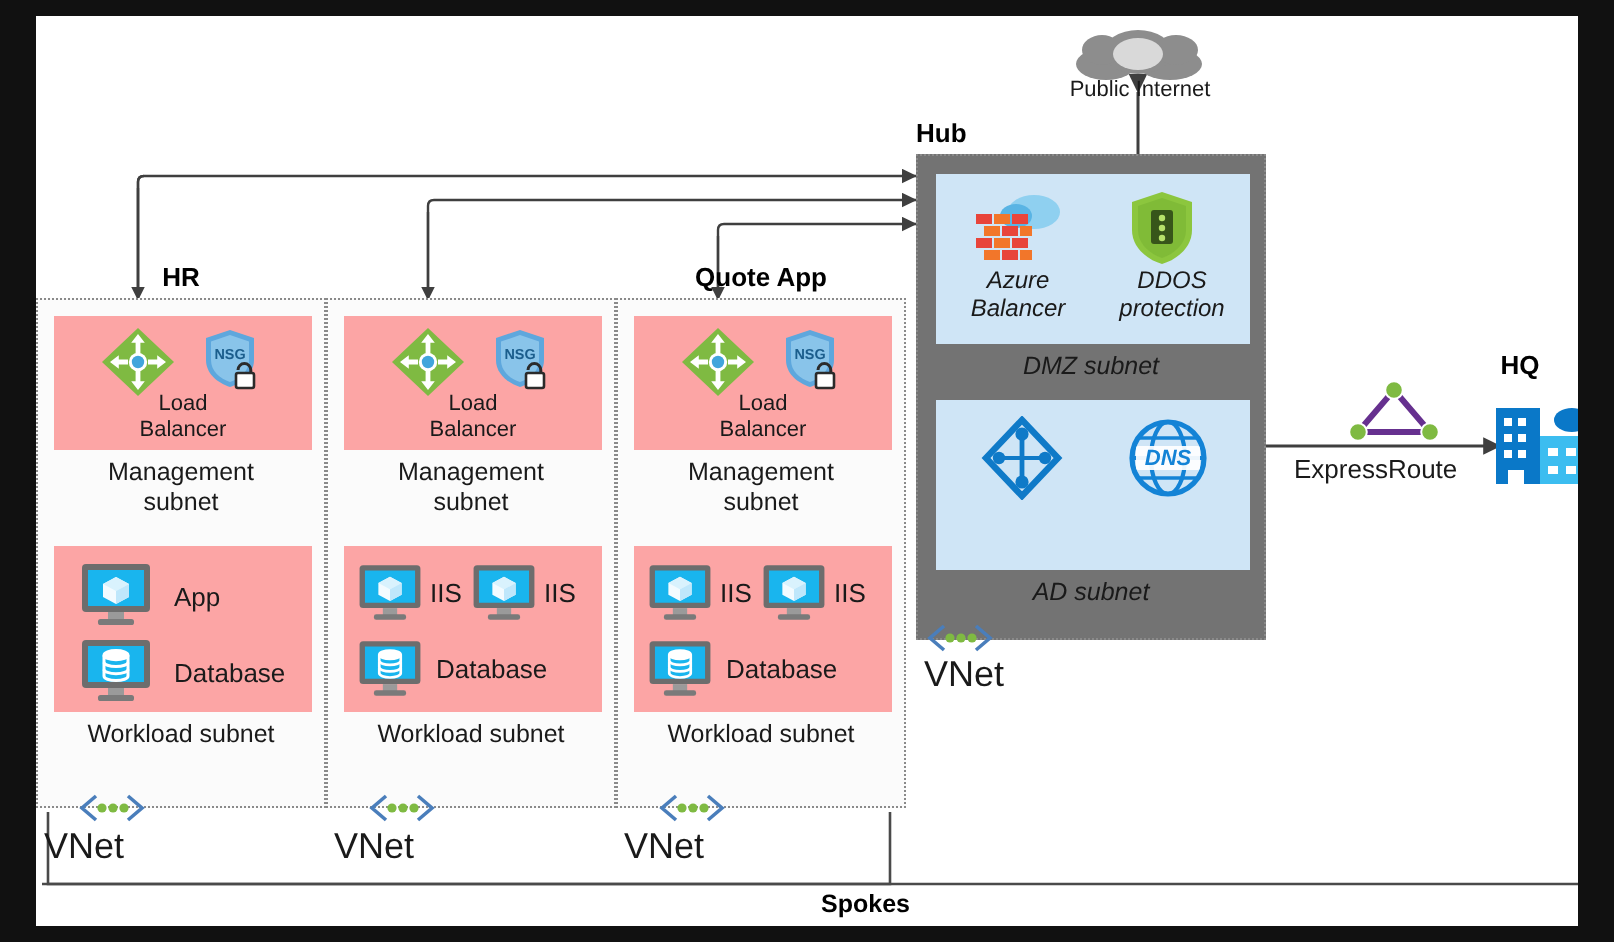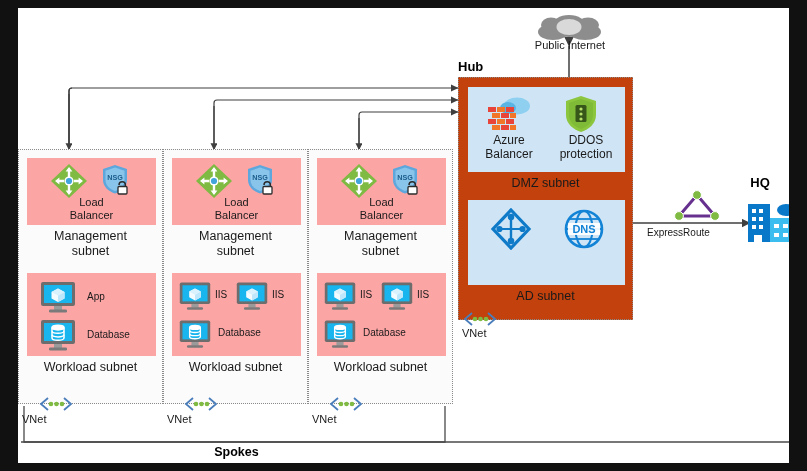--- a/index.html
+++ b/index.html
@@ -27,33 +27,33 @@
     border:1.4px dotted #8a8a8a;background:#fbfbfb;
   }
   .subnet-block{
     position:absolute;box-sizing:border-box;background:#fca5a5;
   }
   .subnet-cap{position:absolute;width:100%;text-align:center;}
 
   
   .vnet-hub{
     position:absolute;box-sizing:border-box;
-    border:1.4px dotted #8a8a8a;background:#c2410c;
+    border:1.4px dotted #8a8a8a;background:#737373;font-style:italic;
   }
   .subnet-blue{position:absolute;box-sizing:border-box;background:#cfe5f6;}
 
-  .vnet-tag{position:absolute;font-size:11px;color:#1a1a1a;}
+  .vnet-tag{position:absolute;font-size:18px;color:#1a1a1a;}
 
   .icon{position:absolute;}
 
   .spokes-label{
     position:absolute;width:100%;text-align:center;
     font-size:12.5px;font-weight:bold;color:#000;
   }
-  .inline-cap{position:absolute;font-size:10px;color:#1a1a1a;}
+  .inline-cap{position:absolute;font-size:13px;color:#1a1a1a;}
 </style>
 </head>
 <body>
 
 <div id="canvas">
   <div id="paper">
 
     <svg class="layer" viewBox="0 0 771 455">
       <defs>
         <marker id="arw" markerWidth="7" markerHeight="7" refX="6" refY="3.1" orient="auto">
@@ -181,20 +181,21 @@
       <svg viewBox="0 0 36 16" width="36" height="16">
         <path d="M10,2 L3,8 L10,14" fill="none" stroke="#4a7ebb" stroke-width="1.8"></path>
         <path d="M26,2 L33,8 L26,14" fill="none" stroke="#4a7ebb" stroke-width="1.8"></path>
         <circle cx="13" cy="8" r="2.3" fill="#7fba42"></circle>
         <circle cx="18.5" cy="8" r="2.3" fill="#7fba42"></circle>
         <circle cx="24" cy="8" r="2.3" fill="#7fba42"></circle>
       </svg>
     </div>
     <div class="vnet-tag" style="left:444px;top:319px;">VNet</div>
 
+    <div class="ttl abs" style="left:0px;top:124px;width:145px;">HR</div>
     <div class="vnet-spoke" style="left:0px;top:141px;width:145px;height:255px;">
 
       <div class="subnet-block" style="left:8px;top:8px;width:129px;height:67px;">
         <div class="icon" style="left:22px;top:5px;width:40px;height:36px;">
           <svg viewBox="0 0 40 36" width="40" height="36">
             <path d="M20,1 L38,18 L20,35 L2,18 Z" fill="#7fba42"></path>
             <path d="M20,6 L20,14 M20,22 L20,30 M8,18 L15,18 M25,18 L32,18" stroke="#ffffff" stroke-width="2.4"></path>
             <path d="M20,4 l3.4,4.4 h-6.8 z M20,32 l3.4,-4.4 h-6.8 z
                      M6,18 l4.4,-3.4 v6.8 z M34,18 l-4.4,-3.4 v6.8 z" fill="#ffffff"></path>
             <circle cx="20" cy="18" r="4.6" fill="#ffffff"></circle>
@@ -344,20 +345,21 @@
       <svg viewBox="0 0 36 16" width="36" height="16">
         <path d="M10,2 L3,8 L10,14" fill="none" stroke="#4a7ebb" stroke-width="1.8"></path>
         <path d="M26,2 L33,8 L26,14" fill="none" stroke="#4a7ebb" stroke-width="1.8"></path>
         <circle cx="13" cy="8" r="2.3" fill="#7fba42"></circle>
         <circle cx="18.5" cy="8" r="2.3" fill="#7fba42"></circle>
         <circle cx="24" cy="8" r="2.3" fill="#7fba42"></circle>
       </svg>
     </div>
     <div class="vnet-tag" style="left:149px;top:405px;">VNet</div>
 
+    <div class="ttl abs" style="left:290px;top:124px;width:145px;">Quote App</div>
     <div class="vnet-spoke" style="left:290px;top:141px;width:145px;height:255px;">
 
       <div class="subnet-block" style="left:8px;top:8px;width:129px;height:67px;">
         <div class="icon" style="left:22px;top:5px;width:40px;height:36px;">
           <svg viewBox="0 0 40 36" width="40" height="36">
             <path d="M20,1 L38,18 L20,35 L2,18 Z" fill="#7fba42"></path>
             <path d="M20,6 L20,14 M20,22 L20,30 M8,18 L15,18 M25,18 L32,18" stroke="#ffffff" stroke-width="2.4"></path>
             <path d="M20,4 l3.4,4.4 h-6.8 z M20,32 l3.4,-4.4 h-6.8 z
                      M6,18 l4.4,-3.4 v6.8 z M34,18 l-4.4,-3.4 v6.8 z" fill="#ffffff"></path>
             <circle cx="20" cy="18" r="4.6" fill="#ffffff"></circle>
@@ -432,21 +434,21 @@
       <svg viewBox="0 0 36 16" width="36" height="16">
         <path d="M10,2 L3,8 L10,14" fill="none" stroke="#4a7ebb" stroke-width="1.8"></path>
         <path d="M26,2 L33,8 L26,14" fill="none" stroke="#4a7ebb" stroke-width="1.8"></path>
         <circle cx="13" cy="8" r="2.3" fill="#7fba42"></circle>
         <circle cx="18.5" cy="8" r="2.3" fill="#7fba42"></circle>
         <circle cx="24" cy="8" r="2.3" fill="#7fba42"></circle>
       </svg>
     </div>
     <div class="vnet-tag" style="left:294px;top:405px;">VNet</div>
 
-    <div class="spokes-label" style="left:0;top:437px;width:437px;">Spokes</div>
+    <div class="spokes-label" style="left:0;top:437px;width:437px;text-align:right;">Spokes</div>
 
     <div class="icon abs" style="left:653px;top:181px;width:52px;height:34px;">
       <svg viewBox="0 0 52 34" width="52" height="34">
         <path d="M26,6 L44,27 L8,27 Z" fill="none" stroke="#66308f" stroke-width="3"></path>
         <circle cx="26" cy="6" r="4.4" fill="#7fba42" stroke="#ffffff" stroke-width="1"></circle>
         <circle cx="8" cy="27" r="4.4" fill="#7fba42" stroke="#ffffff" stroke-width="1"></circle>
         <circle cx="44" cy="27" r="4.4" fill="#7fba42" stroke="#ffffff" stroke-width="1"></circle>
       </svg>
     </div>
     <div class="inline-cap" style="left:629px;top:219px;">ExpressRoute</div>

